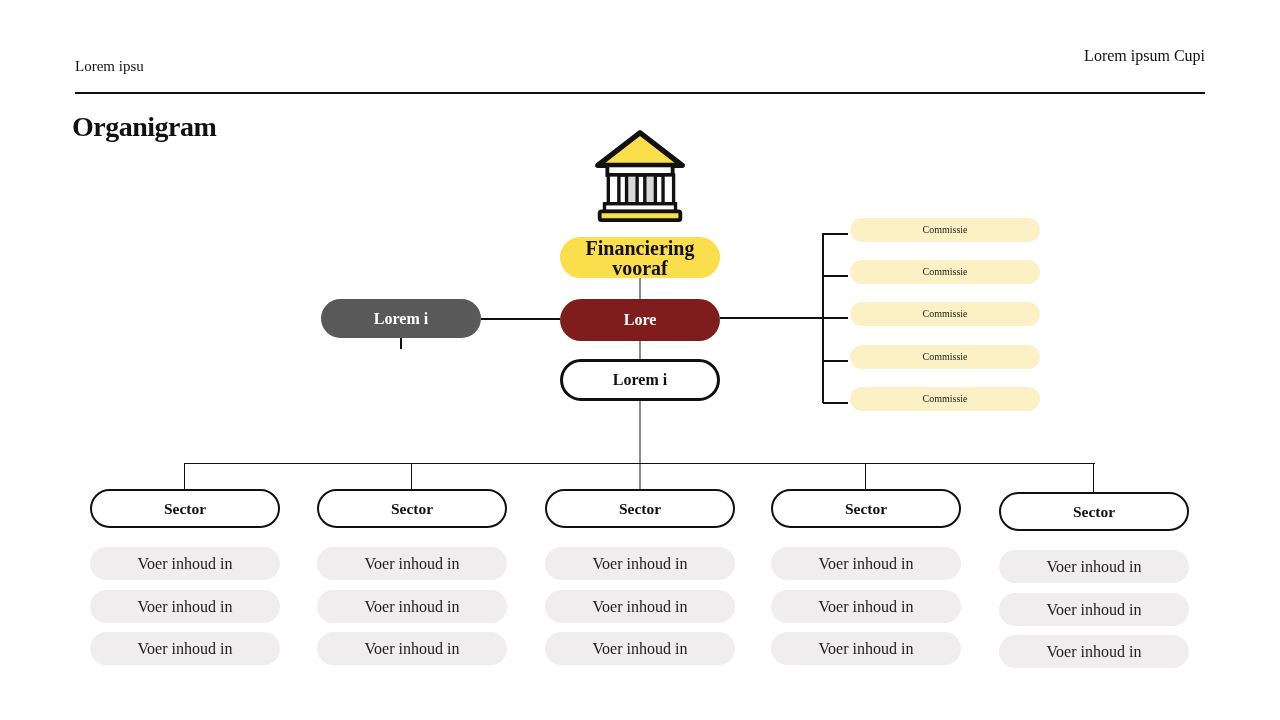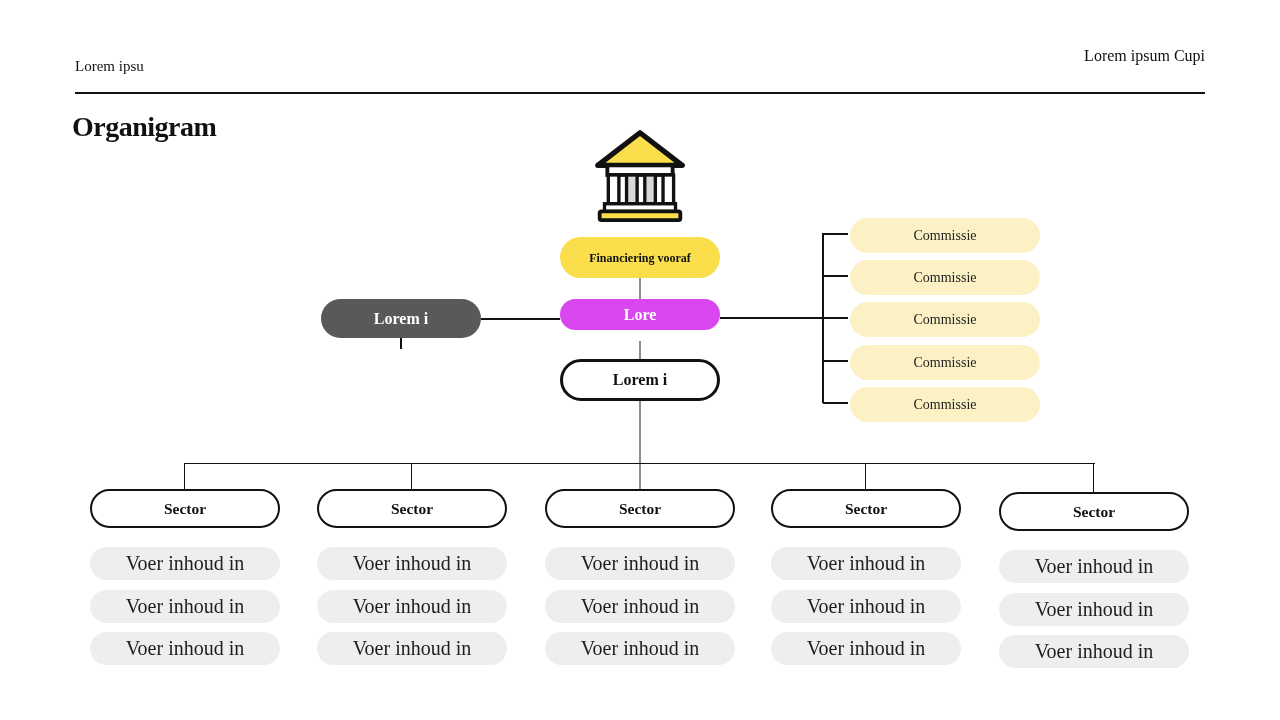--- a/index.html
+++ b/index.html
@@ -13,38 +13,38 @@
   .hdr-left{left:75px;top:58px;font-size:15px;}
   .hdr-center{left:0;top:59px;width:1280px;text-align:center;font-size:15px;}
   .hdr-right{right:75px;top:47px;font-size:16px;}
   .hdr-rule{left:75px;top:92px;width:1130px;height:2px;background:var(--ink,#111);}
   .slide-title{left:72px;top:111px;font-size:28px;font-weight:bold;letter-spacing:-0.5px;}
   
   .pill{
     position:absolute;border-radius:999px;display:flex;align-items:center;justify-content:center;
     box-sizing:border-box;text-align:center;line-height:1;
   }
-  .pill-root{left:560px;top:237px;width:160px;height:41px;background:var(--accent-yellow,#FADE4C);font-weight:bold;font-size:12px;}
-  .pill-center{left:560px;top:299px;width:160px;height:31px;background:#d946ef;color:#fff;font-weight:bold;font-size:16px;}
+  .pill-root{left:560px;top:237px;width:160px;height:41px;background:var(--accent-yellow,#FADE4C);font-weight:bold;font-size:20px;}
+  .pill-center{left:560px;top:299px;width:160px;height:42px;background:#7f1d1d;color:#fff;font-weight:bold;font-size:16px;}
   .pill-sub{left:560px;top:359px;width:160px;height:42px;background:#fff;border:3.5px solid var(--ink,#111);font-weight:bold;font-size:16px;}
   .pill-gray{left:321px;width:160px;height:39px;background:var(--dark-gray,#595959);color:#fff;font-weight:bold;font-size:16px;}
-  .pill-committee{left:850px;width:190px;height:35px;background:var(--pale-yellow,#FCF1C5);font-size:14px;color:#222;}
+  .pill-committee{left:850px;width:190px;height:24px;background:var(--pale-yellow,#FCF1C5);font-size:10px;color:#222;}
   
   .ln{position:absolute;background:var(--ink,#111);}
   .ln.gray{background:var(--line-gray,#8C8C8C);}
   
   .sector-col{position:absolute;width:190px;top:489px;}
   .sector-col.low{top:492px;}
   .sector-pill{
     height:39px;border:2px solid var(--ink,#111);border-radius:999px;background:#fff;
     display:flex;align-items:center;justify-content:center;font-weight:bold;font-size:15.5px;box-sizing:border-box;
   }
   .voer-pill{
     height:33px;border-radius:999px;background:var(--light-gray,#EFEDEE);
-    display:flex;align-items:center;justify-content:center;font-size:20px;color:#1d1d1d;box-sizing:border-box;
+    display:flex;align-items:center;justify-content:center;font-size:16px;color:#1d1d1d;box-sizing:border-box;
   }
   .voer-pill.v1{margin-top:19px;}
   .voer-pill.v2{margin-top:10px;}
   .voer-pill.v3{margin-top:9px;}
   .bank-icon{left:591px;top:126px;}
 </style>
 </head>
 <body>
 
 <div class="slide">

